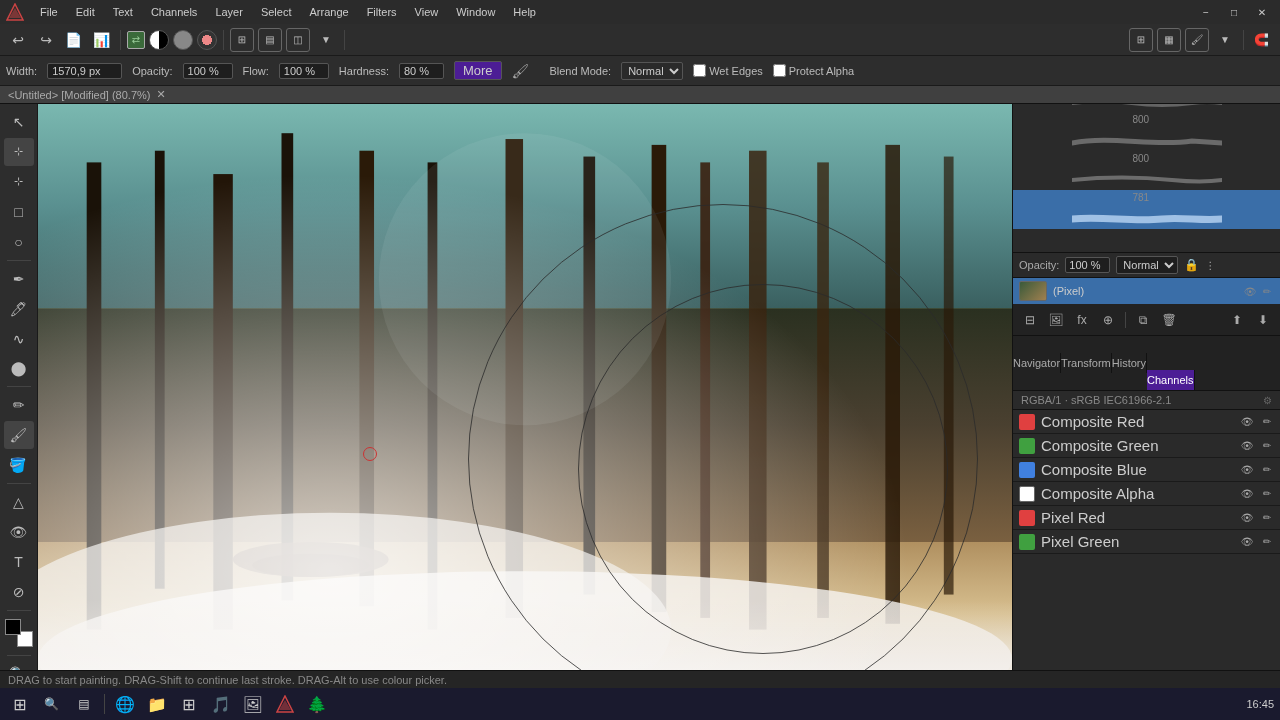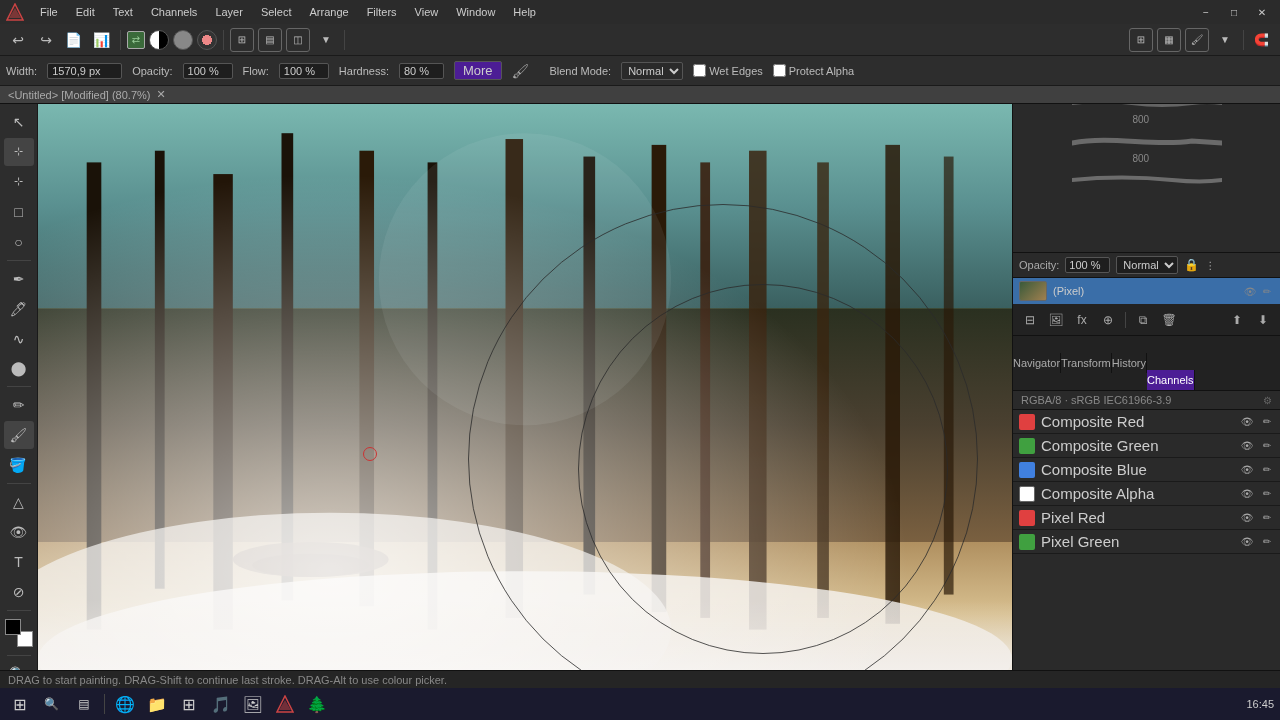--- a/index.html
+++ b/index.html
@@ -397,20 +397,28 @@
       </div>
     </div>
     <div class="brush-item">
       <span class="brush-num">800</span>
       <div class="brush-preview">
         <svg width="150" height="16">
           <path d="M 0 8 Q 50 3 100 8 Q 130 11 150 8" stroke="#999" stroke-width="4" fill="none" opacity="0.6" stroke-linecap="round"></path>
         </svg>
       </div>
     </div>
+    <div class="brush-item selected">
+      <span class="brush-num">781</span>
+      <div class="brush-preview">
+        <svg width="150" height="16">
+          <path d="M 0 8 C 30 5 60 11 90 8 C 110 6 130 10 150 8" stroke="#cce4ff" stroke-width="7" fill="none" opacity="0.7" stroke-linecap="round"></path>
+        </svg>
+      </div>
+    </div>
   </div>
 
 
   <div class="layer-opts-row">
     <span>Opacity:</span>
     <input type="text" value="100 %" style="">
     <select>
       <option>Normal</option>
     </select>
     <div style="font-size:12px;cursor:pointer;color:#aaa;">🔒</div>
@@ -441,21 +449,21 @@
   </div>
 
   <div class="nav-tabs">
     <div class="nav-tab">Navigator</div>
     <div class="nav-tab">Transform</div>
     <div class="nav-tab">History</div>
     <div class="nav-tab active">Channels</div>
   </div>
 
   <div class="channel-info">
-    <span>RGBA/8 · sRGB IEC61966-3.9</span>
+    <span>RGBA/1 · sRGB IEC61966-2.1</span>
     <div style="margin-left:auto;cursor:pointer;color:#666;font-size:10px;">⚙</div>
   </div>
 
   <div style="flex:1;overflow-y:auto;">
     <div class="channel-item">
       <div class="channel-color" style="background:#e04040;"></div>
       <span class="channel-name">Composite Red</span>
       <div class="ch-icon">👁</div>
       <div class="ch-icon">✏</div>
     </div>

